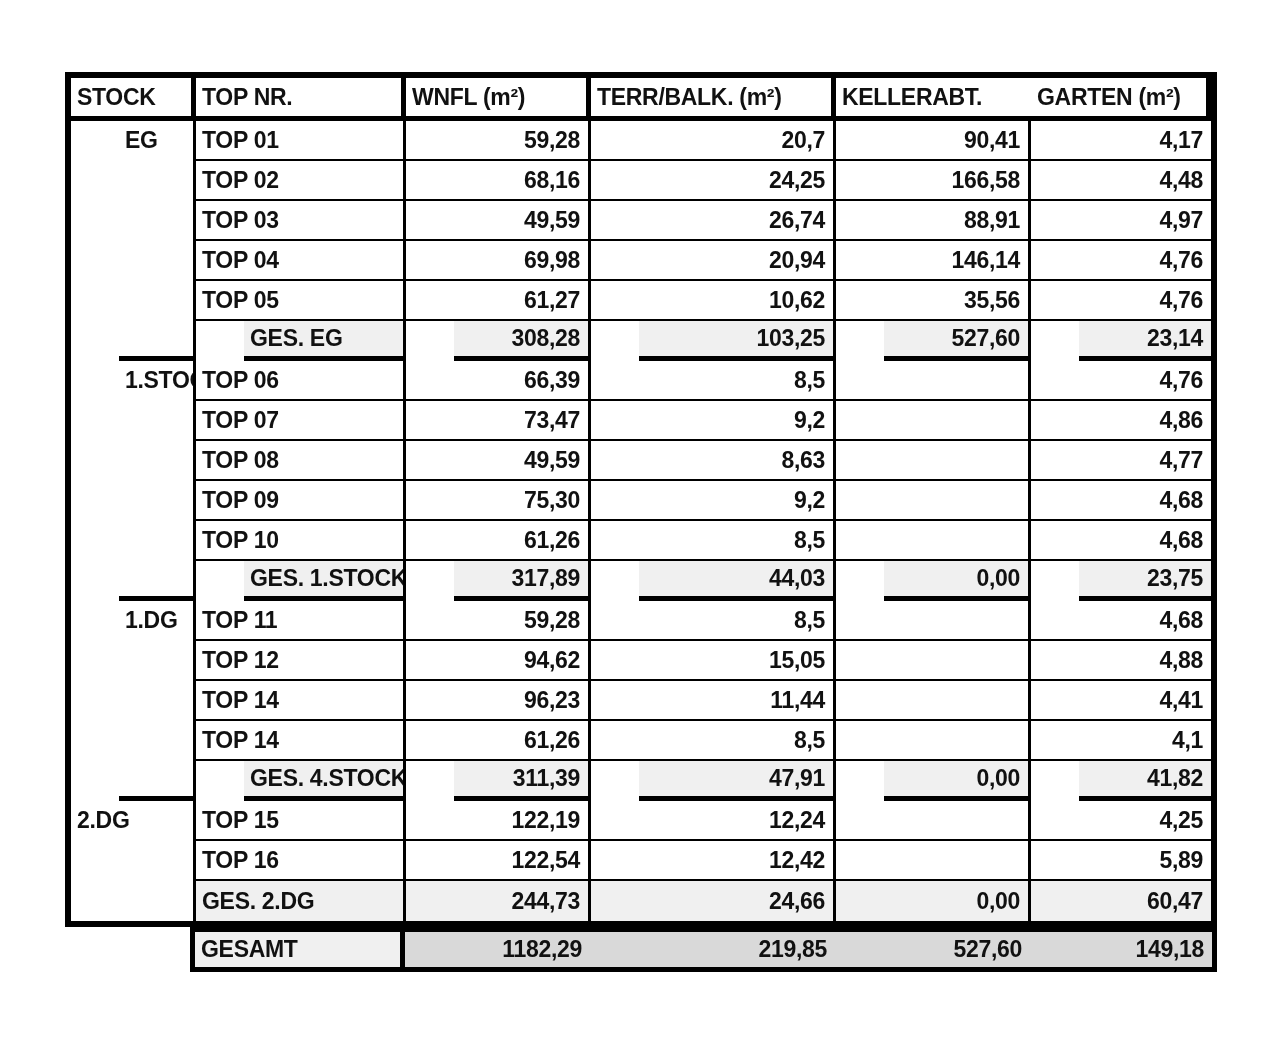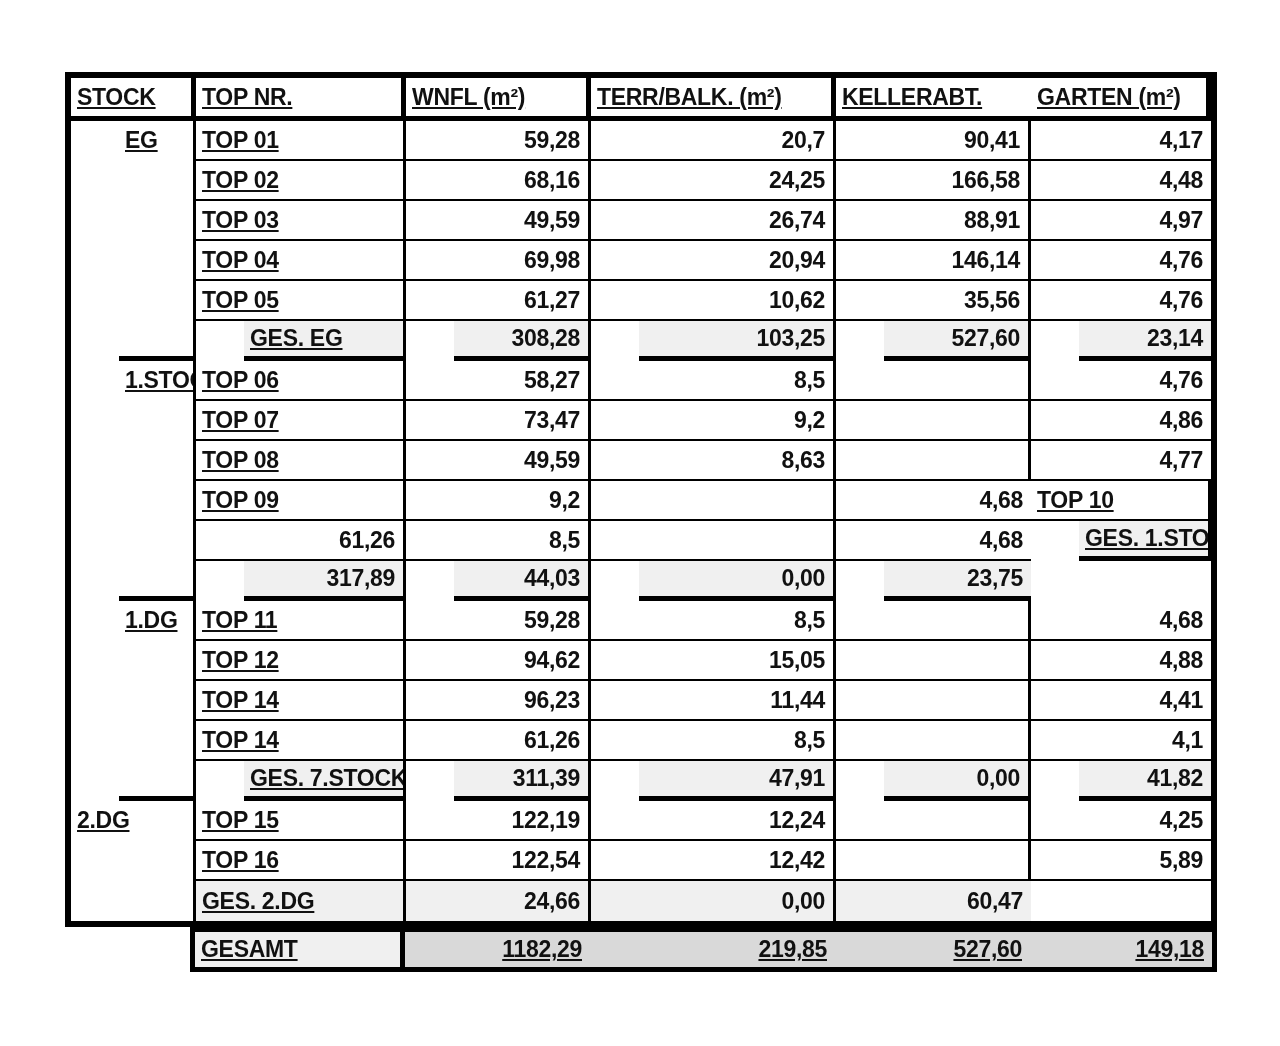--- a/index.html
+++ b/index.html
@@ -34,21 +34,21 @@
     letter-spacing:-0.3px;
     color:var(--text,#111);
     white-space:nowrap;
     overflow:hidden;
     background:#fff;
   }
   .head{
     border-right-width:5px;
     border-bottom-width:5px;
   }
-  .label{padding-left:6px;text-decoration:underline;}
+  .label{padding-left:6px;}
   .num{justify-content:flex-end;padding-right:8px;}
   .lastcol{border-right:none;}
   .secend{border-bottom-width:5px;margin-left:48px;}
   .lastrow{border-bottom:none;}
   .total{background:var(--total-bg,#f0f0f0);}
   .stockcell{
     grid-column:1;
     align-items:flex-start;
     padding-top:6px;
   }
@@ -62,21 +62,20 @@
     display:grid;
     grid-template-columns:210px 185px 245px 195px 1fr;
   }
   .gt-cell{
     box-sizing:border-box;
     display:flex;align-items:center;
     font-weight:bold;font-size:23px;letter-spacing:-0.3px;
     color:var(--text,#111);
     white-space:nowrap;overflow:hidden;
     background:var(--gt-values-bg,#d9d9d9);
-    text-decoration:underline;
   }
   .gt-label{
     background:var(--gt-label-bg,#f0f0f0);
     border-right:5px solid var(--border,#000);
     padding-left:6px;
   }
   .gt-num{justify-content:flex-end;padding-right:8px;}
 </style>
 </head>
 <body style="--border: #000000; --text: #111111; --total-bg: #f0f0f0; --gt-label-bg: #f0f0f0; --gt-values-bg: #d9d9d9;">
@@ -115,35 +114,36 @@
       <div class="cell num">10,62</div>
       <div class="cell num">35,56</div>
       <div class="cell num lastcol">4,76</div>
       <div class="cell label total secend">GES. EG</div>
       <div class="cell num total secend">308,28</div>
       <div class="cell num total secend">103,25</div>
       <div class="cell num total secend">527,60</div>
       <div class="cell num total lastcol secend">23,14</div>
       <div class="cell stockcell label secend" style="grid-row: span 6;">1.STOCK</div>
       <div class="cell label">TOP 06</div>
-      <div class="cell num">58,27</div>
+      <div class="cell num">66,39</div>
       <div class="cell num">8,5</div>
       <div class="cell num"></div>
       <div class="cell num lastcol">4,76</div>
       <div class="cell label">TOP 07</div>
       <div class="cell num">73,47</div>
       <div class="cell num">9,2</div>
       <div class="cell num"></div>
       <div class="cell num lastcol">4,86</div>
       <div class="cell label">TOP 08</div>
       <div class="cell num">49,59</div>
       <div class="cell num">8,63</div>
       <div class="cell num"></div>
       <div class="cell num lastcol">4,77</div>
       <div class="cell label">TOP 09</div>
+      <div class="cell num">75,30</div>
       <div class="cell num">9,2</div>
       <div class="cell num"></div>
       <div class="cell num lastcol">4,68</div>
       <div class="cell label">TOP 10</div>
       <div class="cell num">61,26</div>
       <div class="cell num">8,5</div>
       <div class="cell num"></div>
       <div class="cell num lastcol">4,68</div>
       <div class="cell label total secend">GES. 1.STOCK</div>
       <div class="cell num total secend">317,89</div>
@@ -164,37 +164,38 @@
       <div class="cell label">TOP 14</div>
       <div class="cell num">96,23</div>
       <div class="cell num">11,44</div>
       <div class="cell num"></div>
       <div class="cell num lastcol">4,41</div>
       <div class="cell label">TOP 14</div>
       <div class="cell num">61,26</div>
       <div class="cell num">8,5</div>
       <div class="cell num"></div>
       <div class="cell num lastcol">4,1</div>
-      <div class="cell label total secend">GES. 7.STOCK</div>
+      <div class="cell label total secend">GES. 4.STOCK</div>
       <div class="cell num total secend">311,39</div>
       <div class="cell num total secend">47,91</div>
       <div class="cell num total secend">0,00</div>
       <div class="cell num total lastcol secend">41,82</div>
       <div class="cell stockcell label lastrow" style="grid-row: span 3;">2.DG</div>
       <div class="cell label">TOP 15</div>
       <div class="cell num">122,19</div>
       <div class="cell num">12,24</div>
       <div class="cell num"></div>
       <div class="cell num lastcol">4,25</div>
       <div class="cell label">TOP 16</div>
       <div class="cell num">122,54</div>
       <div class="cell num">12,42</div>
       <div class="cell num"></div>
       <div class="cell num lastcol">5,89</div>
       <div class="cell label total lastrow">GES. 2.DG</div>
+      <div class="cell num total lastrow">244,73</div>
       <div class="cell num total lastrow">24,66</div>
       <div class="cell num total lastrow">0,00</div>
       <div class="cell num total lastcol lastrow">60,47</div>
     </div>
 </div>
 
 <div id="grand-total">
   <div class="gt-cell gt-label">GESAMT</div>
   <div class="gt-cell gt-num">1182,29</div>
   <div class="gt-cell gt-num">219,85</div>

